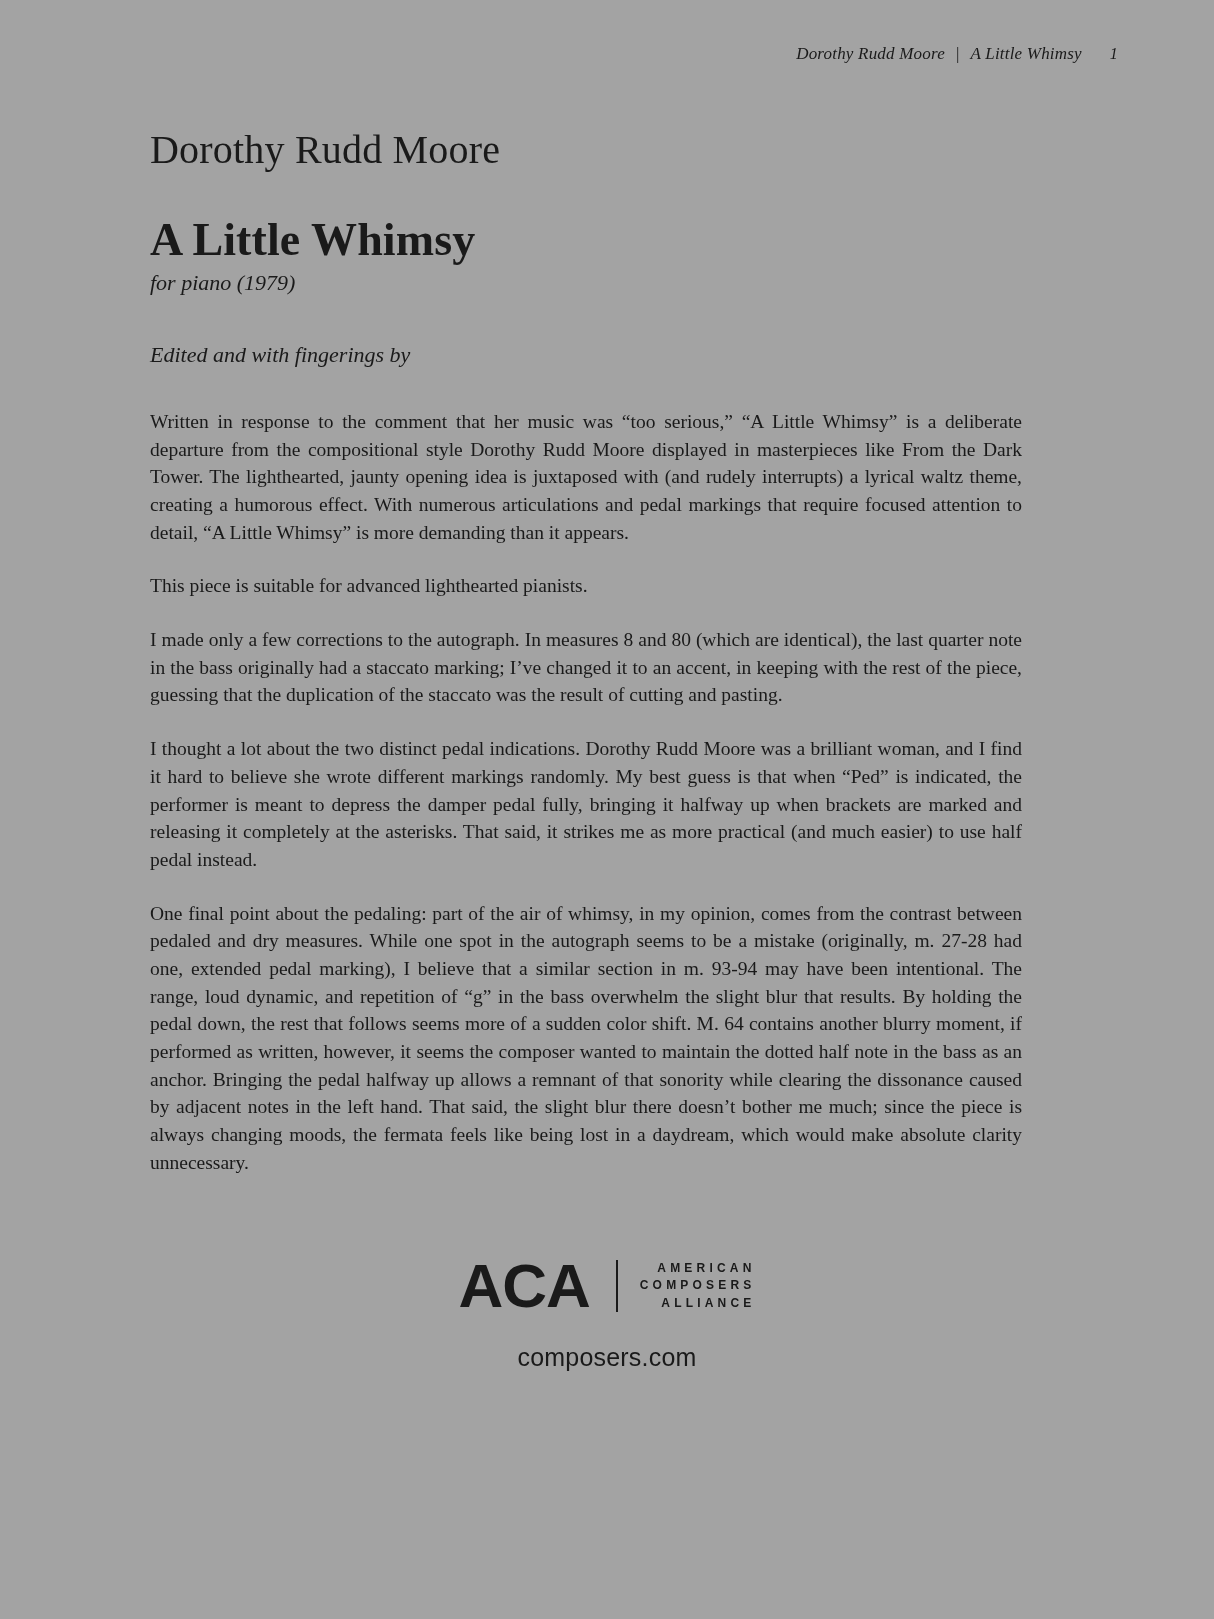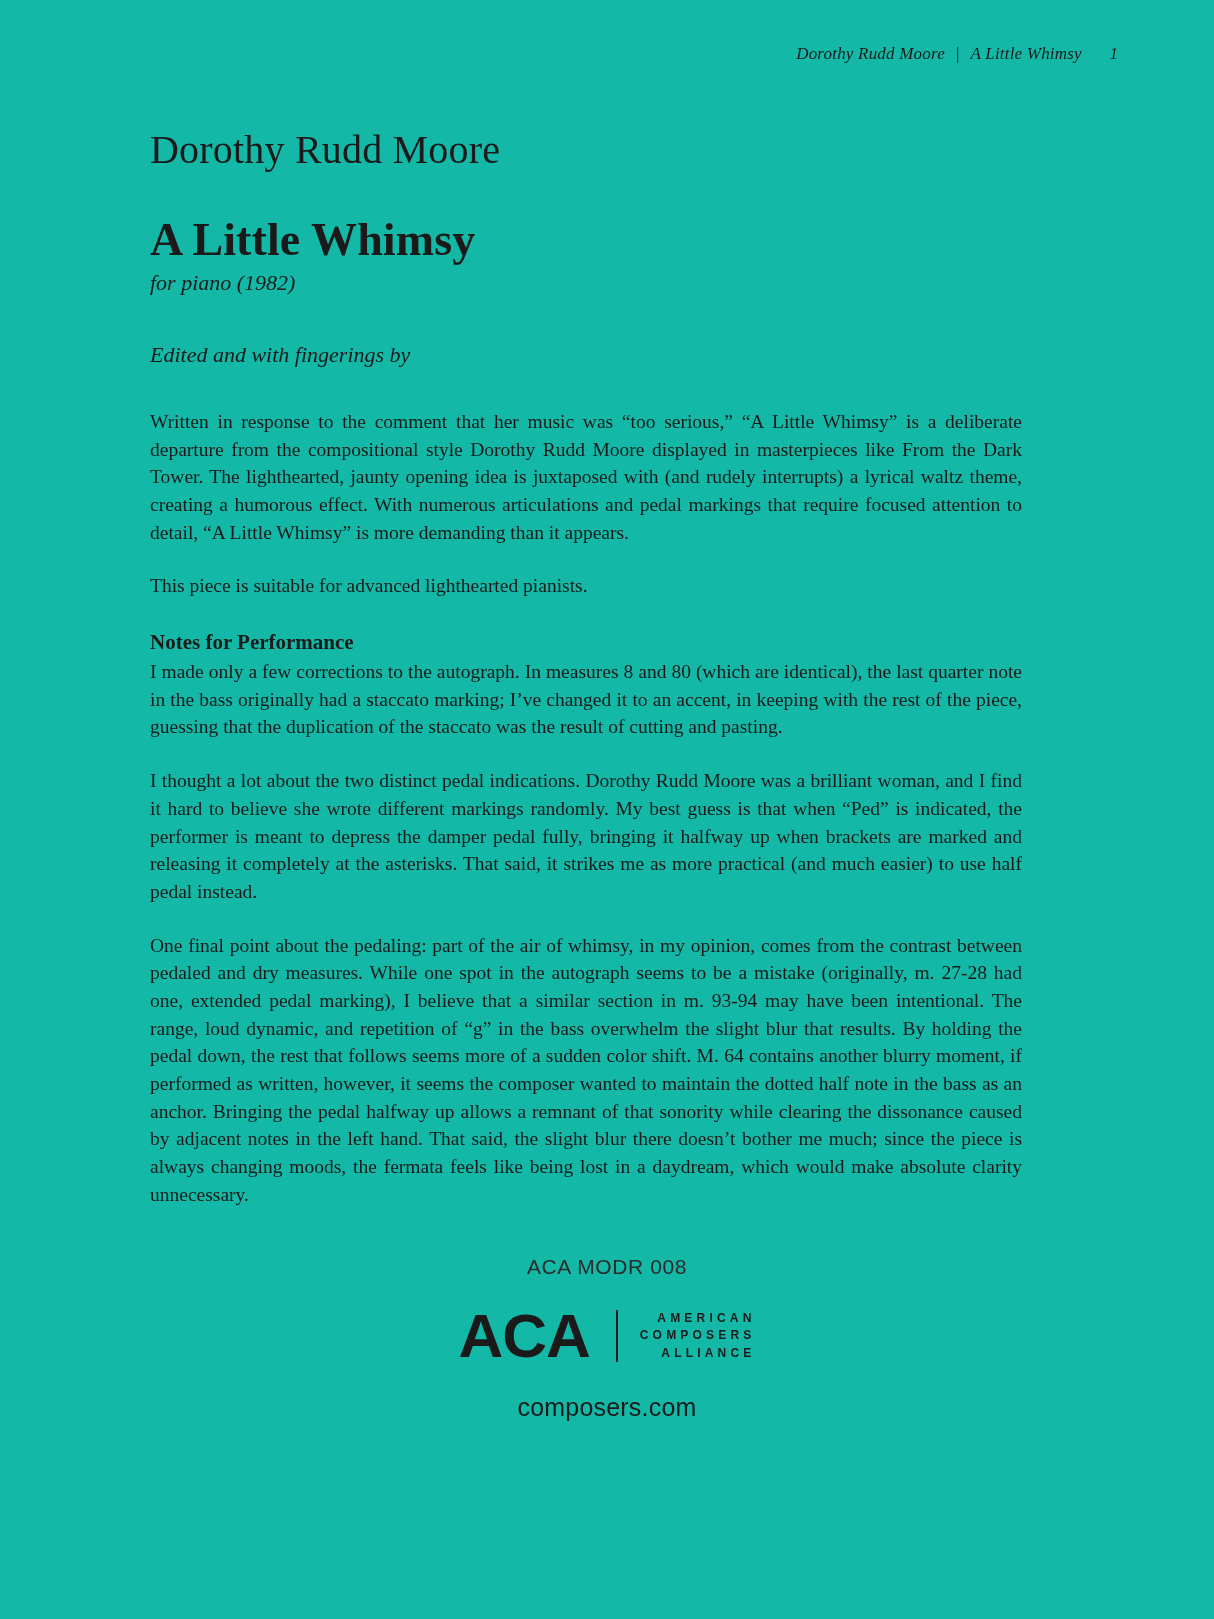--- a/index.html
+++ b/index.html
@@ -12,21 +12,21 @@
     height: 1619px;
     font-family: "Liberation Serif", serif;
     color: #1a1a1a;
     position: relative;
     overflow: hidden;
   }
   .page {
     position: relative;
     width: 1214px;
     height: 1619px;
-    background: #14b8a6;
+    background: #a3a3a3;
   }
 
   
   .running-head {
     position: absolute;
     top: 44px;
     right: 96px;
     display: flex;
     align-items: baseline;
     gap: 0;
@@ -159,42 +159,40 @@
     <span class="sep">|</span>
     <span class="work">A Little Whimsy</span>
     <span class="folio">1</span>
   </div>
 
   <div class="content">
 
     <h1 class="composer-name">Dorothy Rudd Moore</h1>
 
     <h2 class="work-title">A Little Whimsy</h2>
-    <div class="subtitle">for piano (1982)</div>
+    <div class="subtitle">for piano (1979)</div>
 
     <div class="editor-block">
       <div>Edited and with fingerings by</div>
     </div>
 
     <p class="body-text">Written in response to the comment that her music was “too serious,” “A Little Whimsy” is a deliberate departure from the compositional style Dorothy Rudd Moore displayed in masterpieces like From the Dark Tower. The lighthearted, jaunty opening idea is juxtaposed with (and rudely interrupts) a lyrical waltz theme, creating a humorous effect. With numerous articulations and pedal markings that require focused attention to detail, “A Little Whimsy” is more demanding than it appears.</p>
 
     <p class="body-text">This piece is suitable for advanced lighthearted pianists.</p>
 
-    <h3 class="section-head">Notes for Performance</h3>
 
     <p class="body-text">I made only a few corrections to the autograph. In measures 8 and 80 (which are identical), the last quarter note in the bass originally had a staccato marking; I’ve changed it to an accent, in keeping with the rest of the piece, guessing that the duplication of the staccato was the result of cutting and pasting.</p>
 
     <p class="body-text">I thought a lot about the two distinct pedal indications. Dorothy Rudd Moore was a brilliant woman, and I find it hard to believe she wrote different markings randomly. My best guess is that when “Ped” is indicated, the performer is meant to depress the damper pedal fully, bringing it halfway up when brackets are marked and releasing it completely at the asterisks. That said, it strikes me as more practical (and much easier) to use half pedal instead.</p>
 
     <p class="body-text">One final point about the pedaling: part of the air of whimsy, in my opinion, comes from the contrast between pedaled and dry measures. While one spot in the autograph seems to be a mistake (originally, m. 27-28 had one, extended pedal marking), I believe that a similar section in m. 93-94 may have been intentional. The range, loud dynamic, and repetition of “g” in the bass overwhelm the slight blur that results. By holding the pedal down, the rest that follows seems more of a sudden color shift. M. 64 contains another blurry moment, if performed as written, however, it seems the composer wanted to maintain the dotted half note in the bass as an anchor. Bringing the pedal halfway up allows a remnant of that sonority while clearing the dissonance caused by adjacent notes in the left hand. That said, the slight blur there doesn’t bother me much; since the piece is always changing moods, the fermata feels like being lost in a daydream, which would make absolute clarity unnecessary.</p>
 
   </div>
 
   <div class="footer">
-    <div class="catalog-number">ACA MODR 008</div>
     <div class="logo-row">
       <div class="logo-aca">ACA</div>
       <div class="logo-bar"></div>
       <div class="logo-words">
         <div>AMERICAN</div>
         <div>COMPOSERS</div>
         <div>ALLIANCE</div>
       </div>
     </div>
     <div class="website">composers.com</div>

